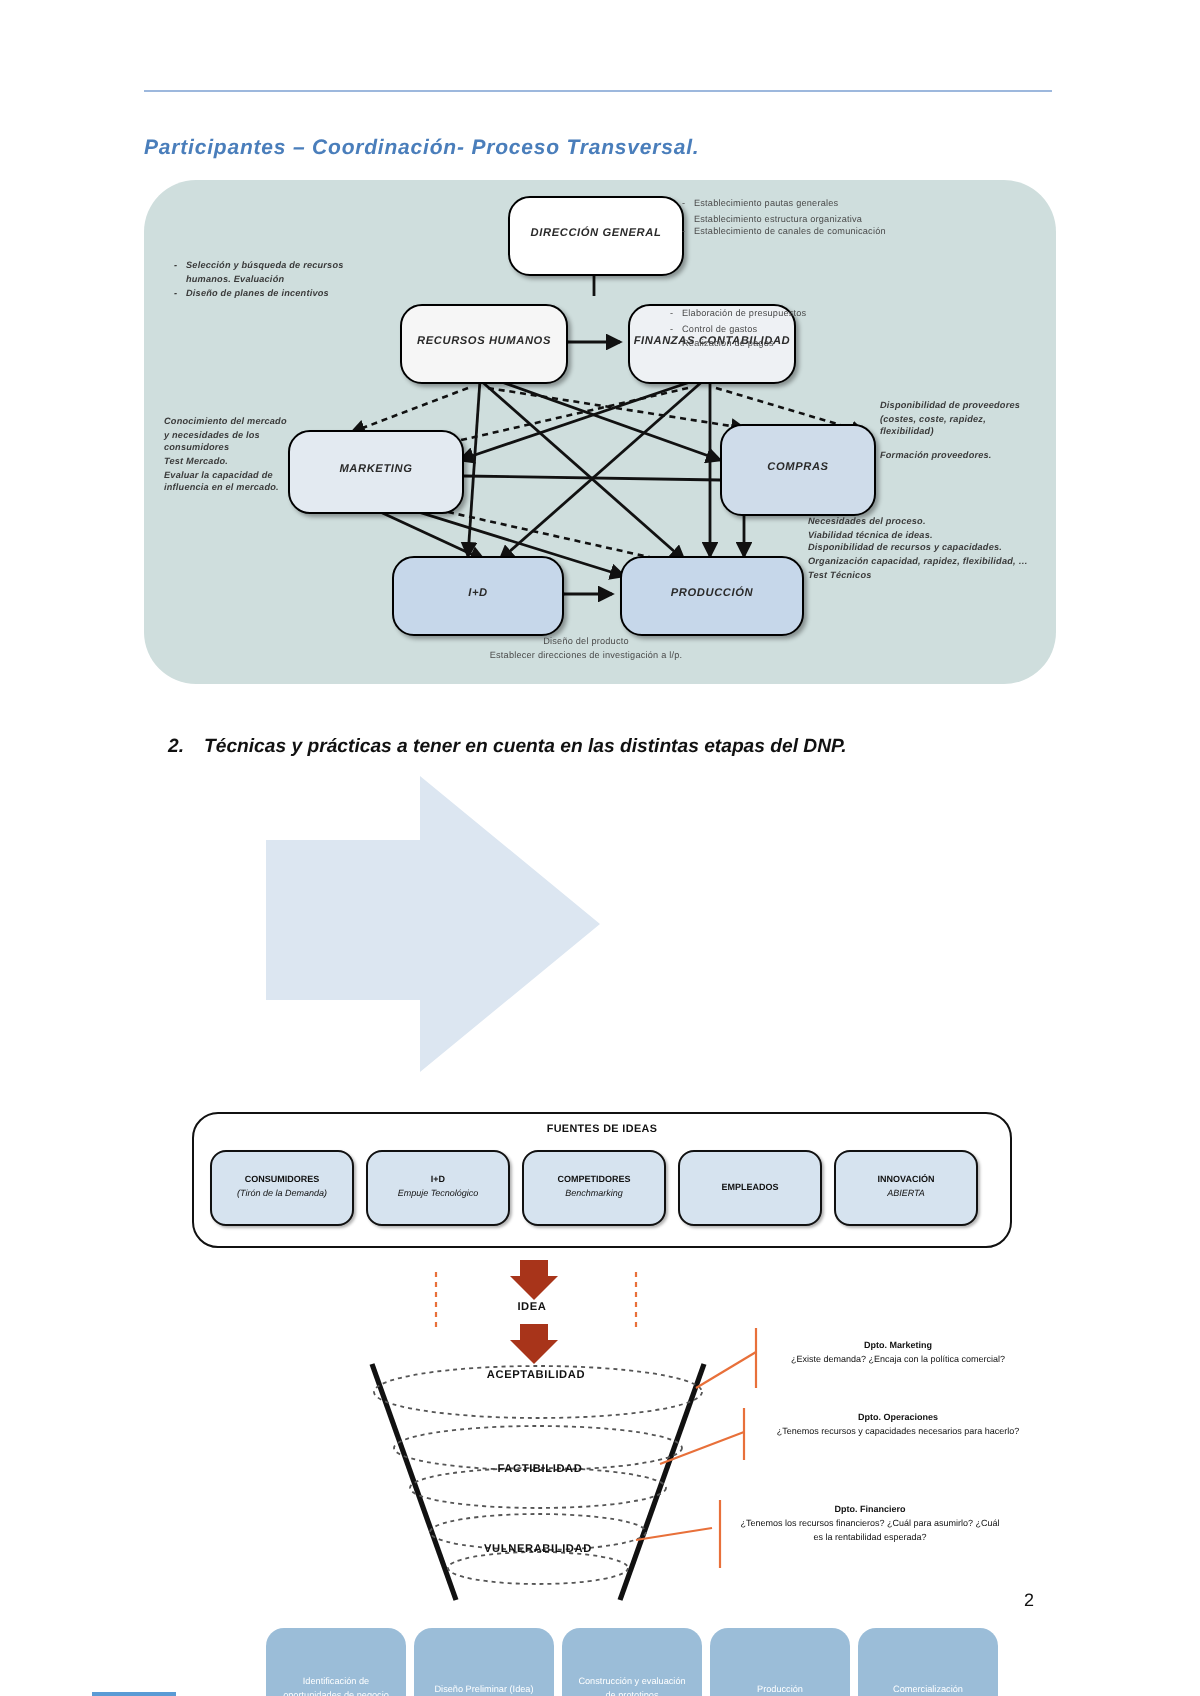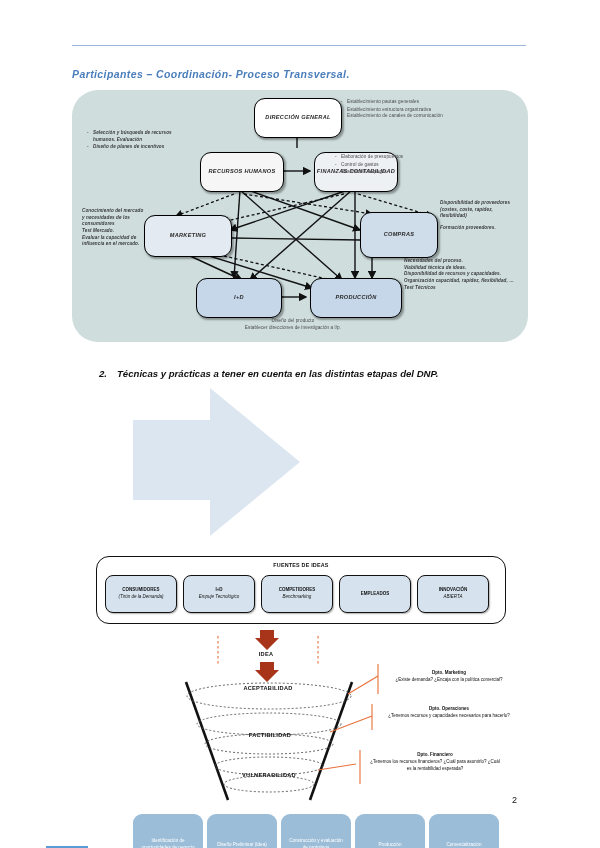--- a/index.html
+++ b/index.html
@@ -57,21 +57,21 @@
   .nt-hr{left:14px;top:40px;width:96px;}
   .nt-dg{left:268px;top:9px;width:178px;text-align:left;}
   .nt-fin{left:262px;top:64px;width:120px;}
   .nt-mk{left:10px;top:118px;width:62px;}
   .nt-cp{left:368px;top:110px;width:80px;}
   .nt-pr{left:332px;top:168px;width:116px;}
   .nt-bot{left:96px;top:228px;width:250px;text-align:center;}
 
   
   .h-sec2{
-    position:absolute;left:99px;top:368px;width:450px;
+    position:absolute;left:84px;top:368px;width:450px;
     font-size:9.6px;font-weight:bold;font-style:italic;color:#111;
   }
   .h-sec2 .num{display:inline-block;width:18px;}
 
   
   .stage-wrap{position:absolute;left:0;top:388px;width:600px;height:150px;}
   .arrow-svg{position:absolute;left:0;top:0;width:600px;height:150px;}
   .etapas{
     position:absolute;left:46px;top:458px;
     background:#5b9bd5;color:#ffffff;font-size:10px;font-weight:bold;

